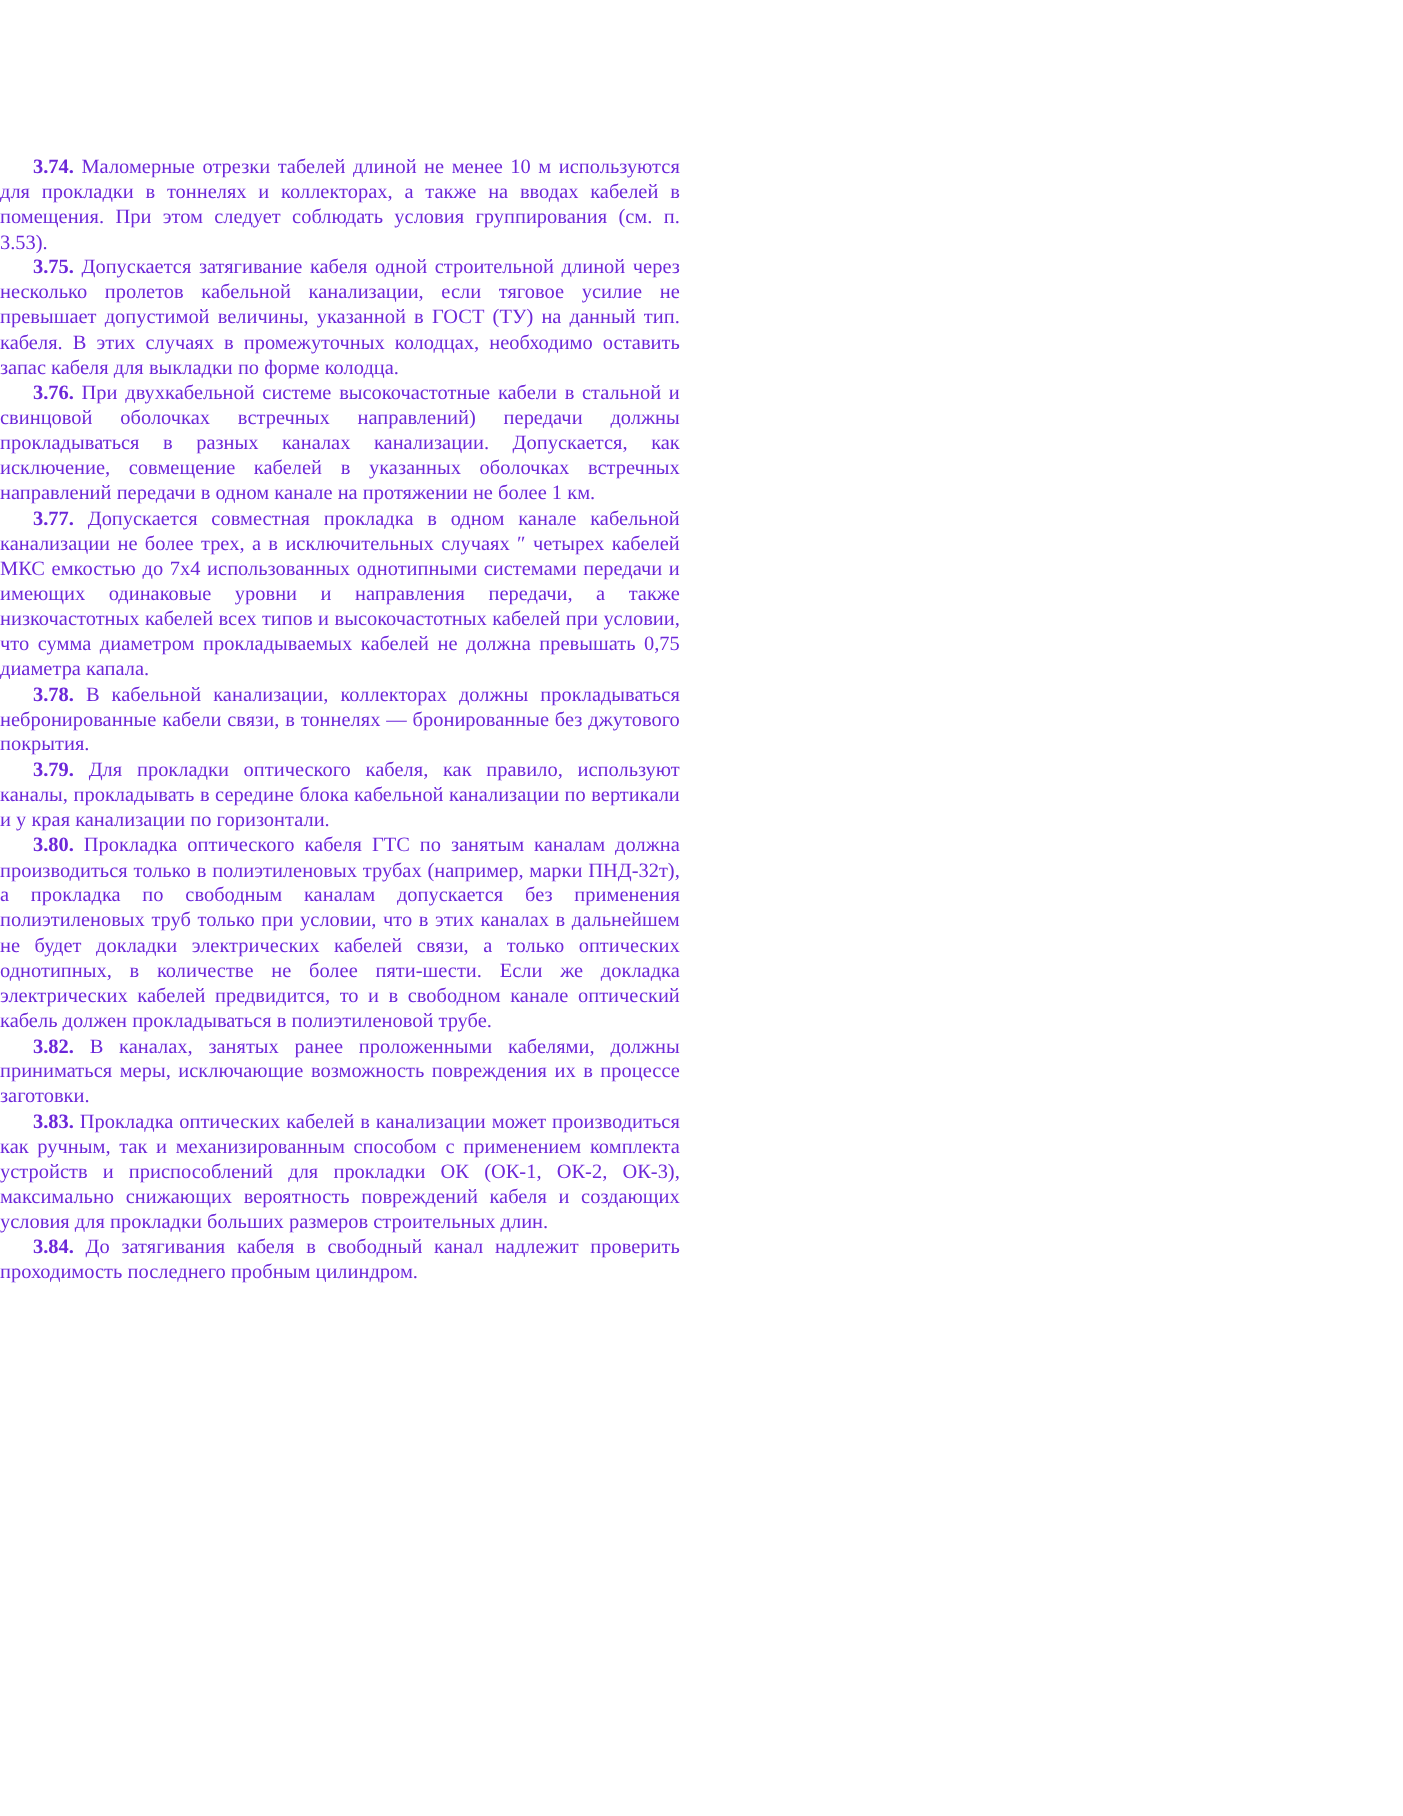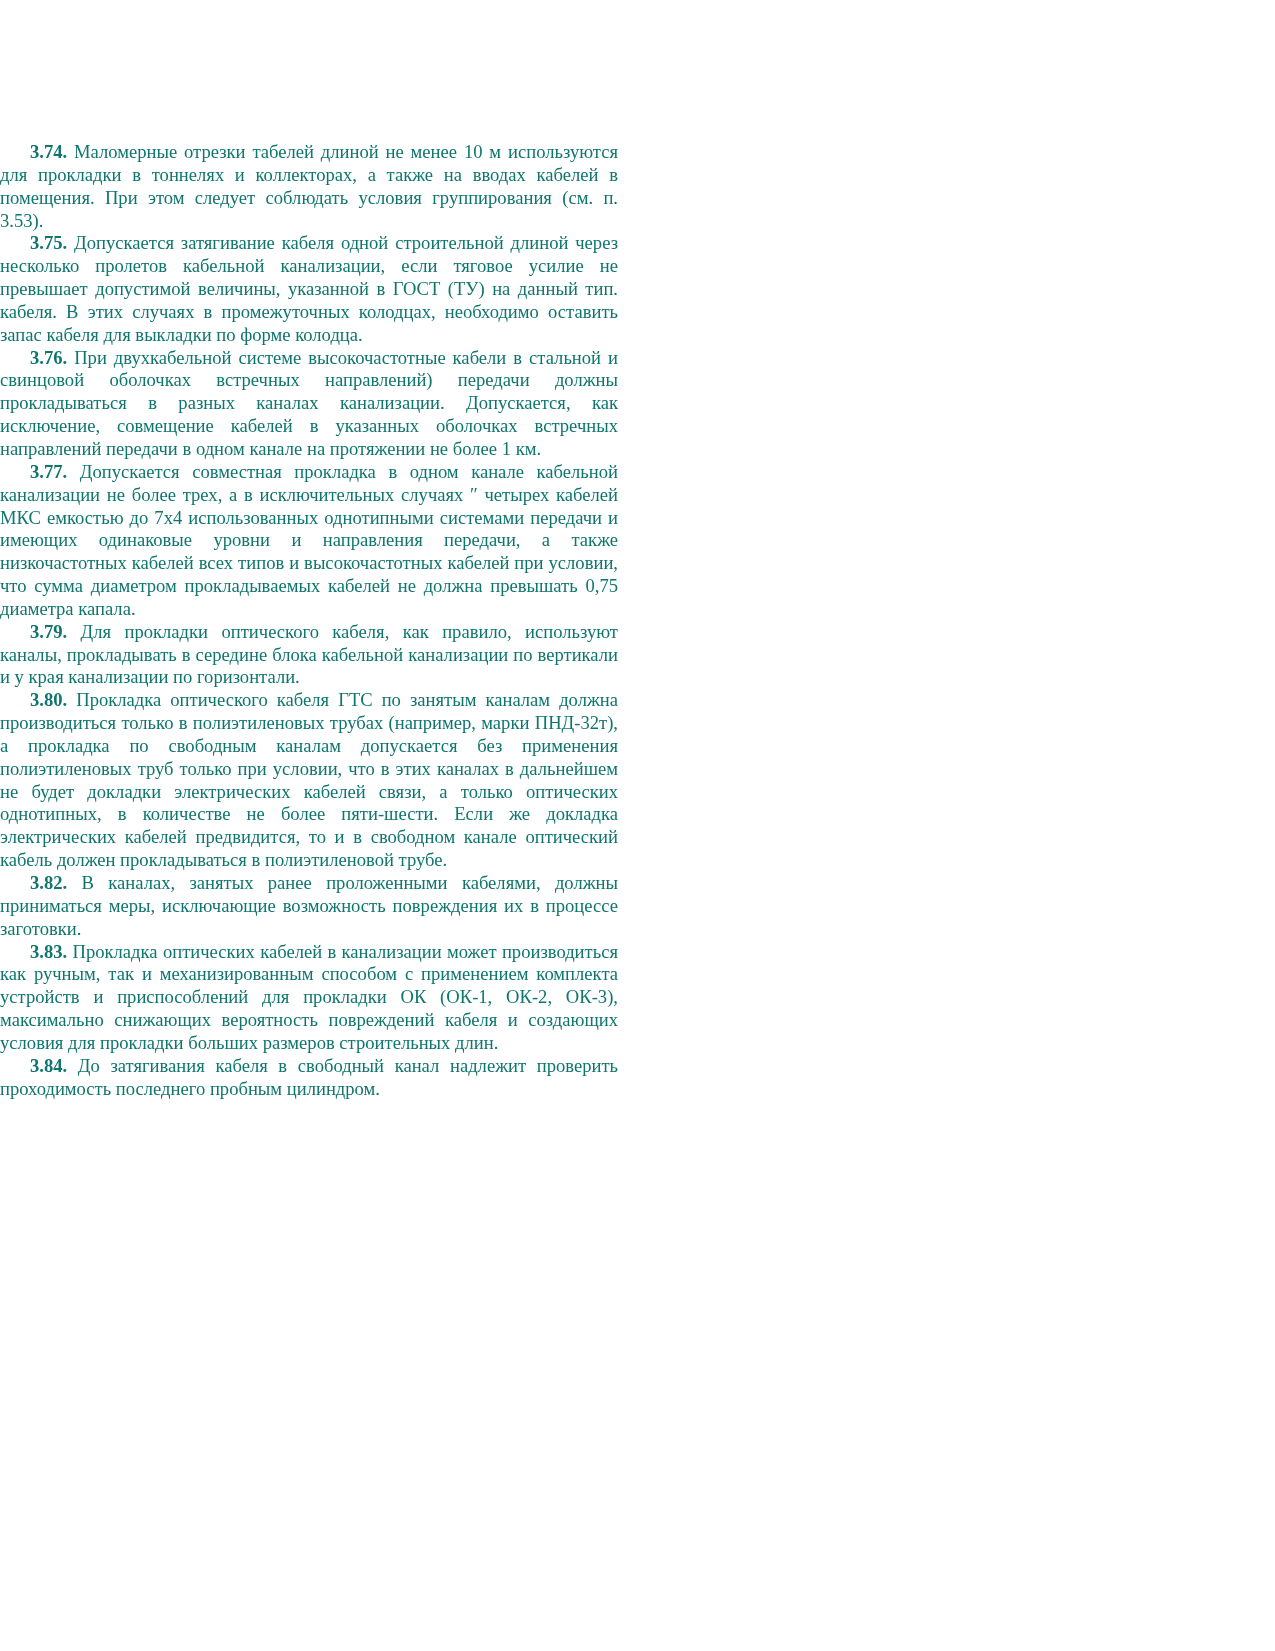--- a/index.html
+++ b/index.html
@@ -5,35 +5,36 @@
   html, body { margin: 0; padding: 0; background: #ffffff; }
   body { width: 1275px; height: 1651px; position: relative; overflow: hidden; }
   .page {
     position: absolute;
     left: 0;
     top: 141px;
     width: 618px;
     font-family: "Liberation Serif", serif;
     font-size: 18.6px;
     line-height: 22.85px;
-    color: #0f766e;
+    color: #6d28d9;
   }
   .para {
     margin: 0;
     text-indent: 30px;
     text-align: justify;
   }
   .num { font-weight: bold; }
 </style>
 </head>
 <body>
 
 <div class="page">
   <p class="para"><span class="num">3.74.</span><span> Маломерные отрезки табелей длиной не менее 10 м используются для прокладки в тоннелях и коллекторах, а также на вводах кабелей в помещения. При этом следует соблюдать условия группирования (см. п. 3.53).</span></p>
   <p class="para"><span class="num">3.75.</span><span> Допускается затягивание кабеля одной строительной длиной через несколько пролетов кабельной канализации, если тяговое усилие не превышает допустимой величины, указанной в ГОСТ (ТУ) на данный тип. кабеля. В этих случаях в промежуточных колодцах, необходимо оставить запас кабеля для выкладки по форме колодца.</span></p>
   <p class="para"><span class="num">3.76.</span><span> При двухкабельной системе высокочастотные кабели в стальной и свинцовой оболочках встречных направлений) передачи должны прокладываться в разных каналах канализации. Допускается, как исключение, совмещение кабелей в указанных оболочках встречных направлений передачи в одном канале на протяжении не более 1 км.</span></p>
   <p class="para"><span class="num">3.77.</span><span> Допускается совместная прокладка в одном канале кабельной канализации не более трех, а в исключительных случаях ″ четырех кабелей МКС емкостью до 7х4 использованных однотипными системами передачи и имеющих одинаковые уровни и направления передачи, а также низкочастотных кабелей всех типов и высокочастотных кабелей при условии, что сумма диаметром прокладываемых кабелей не должна превышать 0,75 диаметра капала.</span></p>
+  <p class="para"><span class="num">3.78.</span><span> В кабельной канализации, коллекторах должны прокладываться небронированные кабели связи, в тоннелях — бронированные без джутового покрытия.</span></p>
   <p class="para"><span class="num">3.79.</span><span> Для прокладки оптического кабеля, как правило, используют каналы, прокладывать в середине блока кабельной канализации по вертикали и у края канализации по горизонтали.</span></p>
   <p class="para"><span class="num">3.80.</span><span> Прокладка оптического кабеля ГТС по занятым каналам должна производиться только в полиэтиленовых трубах (например, марки ПНД-32т), а прокладка по свободным каналам допускается без применения полиэтиленовых труб только при условии, что в этих каналах в дальнейшем не будет докладки электрических кабелей связи, а только оптических однотипных, в количестве не более пяти-шести. Если же докладка электрических кабелей предвидится, то и в свободном канале оптический кабель должен прокладываться в полиэтиленовой трубе.</span></p>
   <p class="para"><span class="num">3.82.</span><span> В каналах, занятых ранее проложенными кабелями, должны приниматься меры, исключающие возможность повреждения их в процессе заготовки.</span></p>
   <p class="para"><span class="num">3.83.</span><span> Прокладка оптических кабелей в канализации может производиться как ручным, так и механизированным способом с применением комплекта устройств и приспособлений для прокладки ОК (ОК-1, ОК-2, ОК-3), максимально снижающих вероятность повреждений кабеля и создающих условия для прокладки больших размеров строительных длин.</span></p>
   <p class="para"><span class="num">3.84.</span><span> До затягивания кабеля в свободный канал надлежит проверить проходимость последнего пробным цилиндром.</span></p>
 </div>
 
 </body></html>

